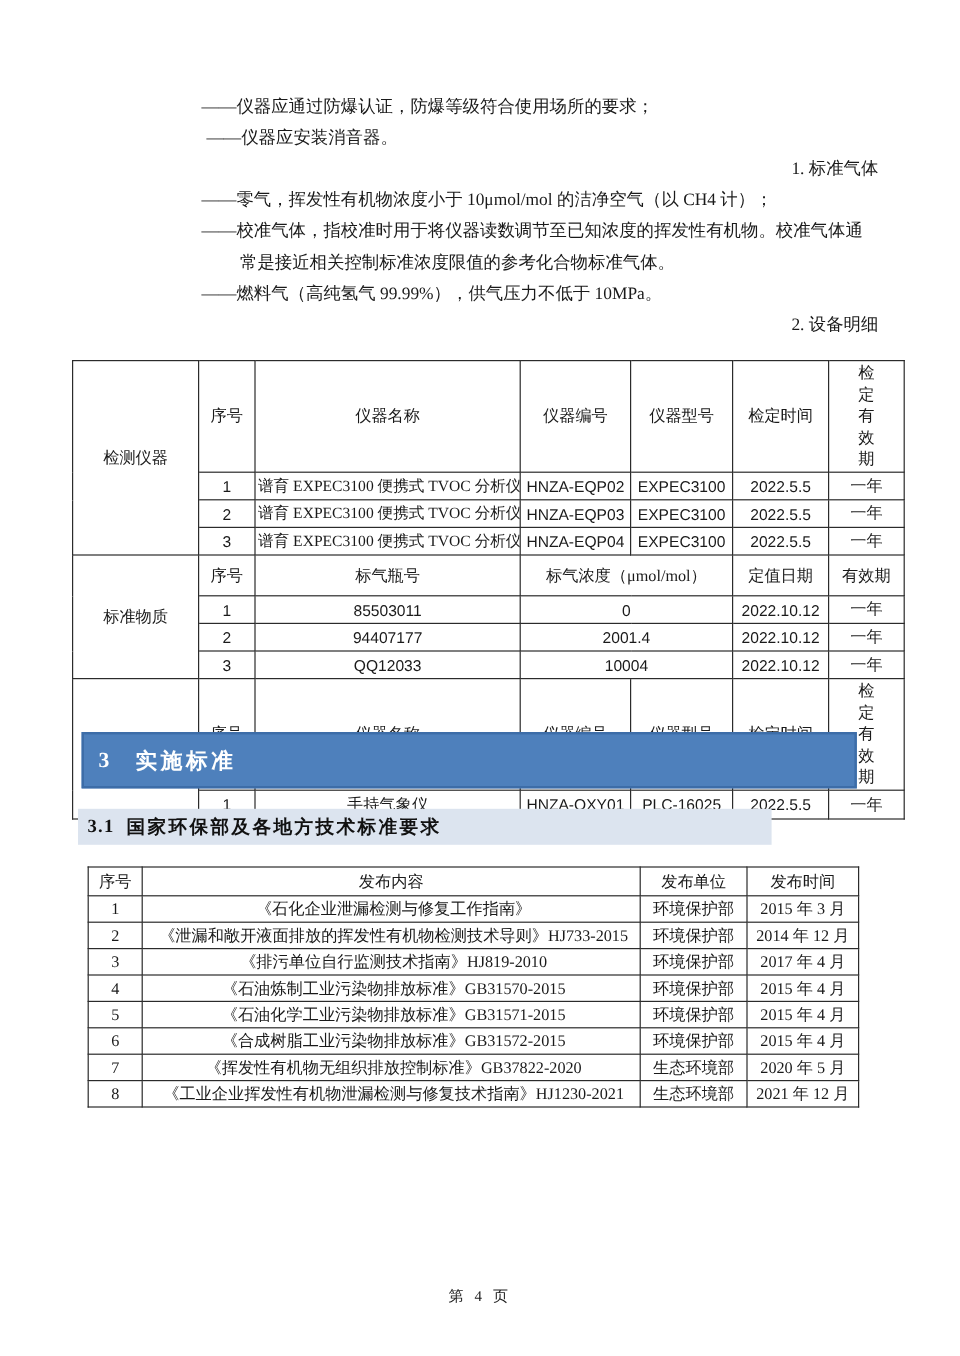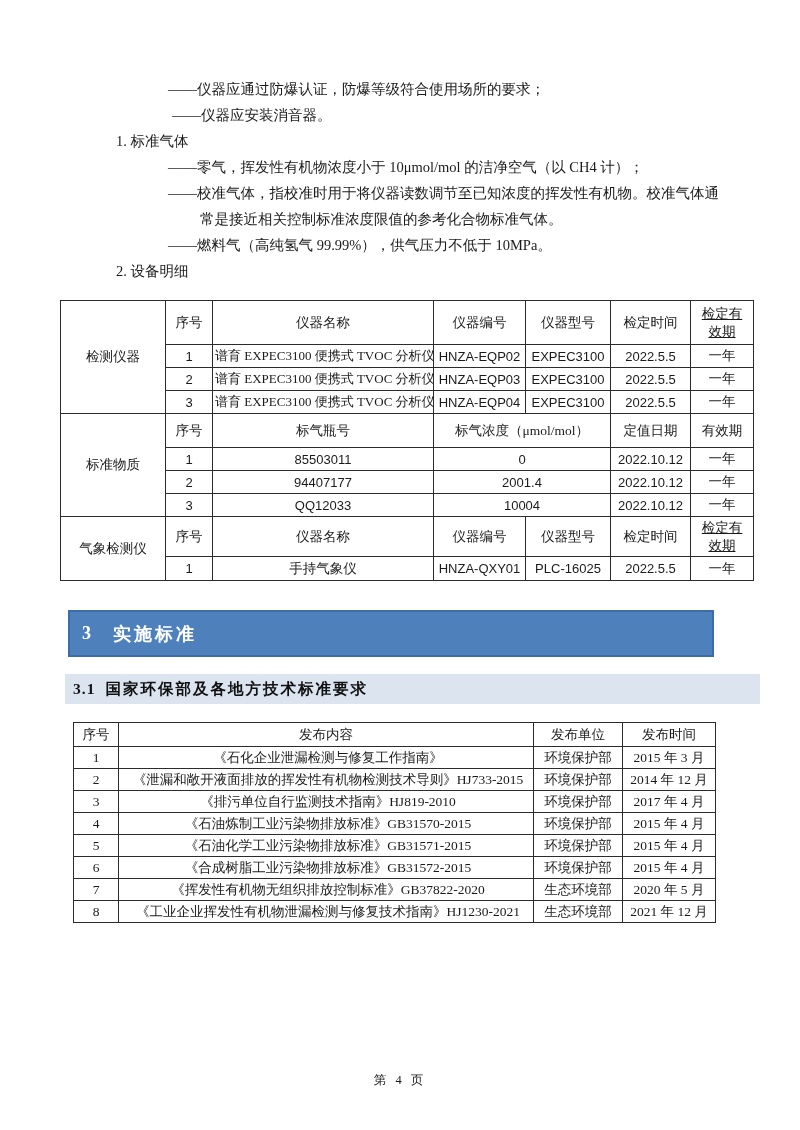--- a/index.html
+++ b/index.html
@@ -13,21 +13,21 @@
 
   
   .intro {
     position: absolute;
     left: 72px; top: 76px; width: 660px;
     font-size: 14.5px;
   }
   .intro p { line-height: 26px; white-space: nowrap; }
   .ind-dash   { padding-left: 96px; }
   .ind-dash2  { padding-left: 100px; }
-  .ind-num    { padding-left: 44px; }
+  .ind-num    { padding-left: 44px; text-align: right; }
   .ind-none   { padding-left: 0; }
   .ind-cont   { padding-left: 128px; }
 
   
   table { border-collapse: collapse; table-layout: fixed; }
   .equip-table {
     position: absolute; left: 60px; top: 300px; width: 693px;
     font-size: 13.5px;
   }
   .equip-table th, .equip-table td {
@@ -35,40 +35,40 @@
     text-align: center; vertical-align: middle;
     font-weight: normal; overflow: hidden;
     padding: 1px 2px;
   }
   .equip-table .hrow1 th { height: 44px; }
   .equip-table .drow td  { height: 23px; }
   .equip-table .hrow2 th { height: 34px; }
   .equip-table .hrow3 th { height: 40px; }
   .equip-table .drow-last td { height: 24px; }
   .equip-table .group { font-size: 13.5px; }
-  .equip-table .narrow { padding: 1px 6px; text-decoration: underline; }
+  .equip-table .narrow { padding: 1px 20px; }
   .codecell { font-family: "Liberation Sans", "DejaVu Sans", sans-serif; font-size: 13px; }
   .namecell { font-size: 13px; white-space: nowrap; }
 
   
   .banner {
     position: absolute; left: 68px; top: 610px; width: 646px; height: 47px;
     background: #4e80bc;
     border: 2px solid #3d6da8;
     color: #ffffff;
     display: flex; align-items: center;
     padding-left: 12px;
     font-weight: bold; font-size: 18px;
   }
   .banner .num { margin-right: 22px; }
   .banner .ttl { letter-spacing: 3px; }
 
   
   .subheader {
-    position: absolute; left: 65px; top: 674px; width: 695px; height: 30px;
+    position: absolute; left: 65px; top: 674px; width: 578px; height: 30px;
     background: #dce4ef;
     color: #111111;
     display: flex; align-items: center;
     padding-left: 8px;
     font-weight: bold; font-size: 15.5px;
   }
   .subheader .num { margin-right: 10px; letter-spacing: 1px; }
   .subheader .ttl { letter-spacing: 2px; }
 
   

